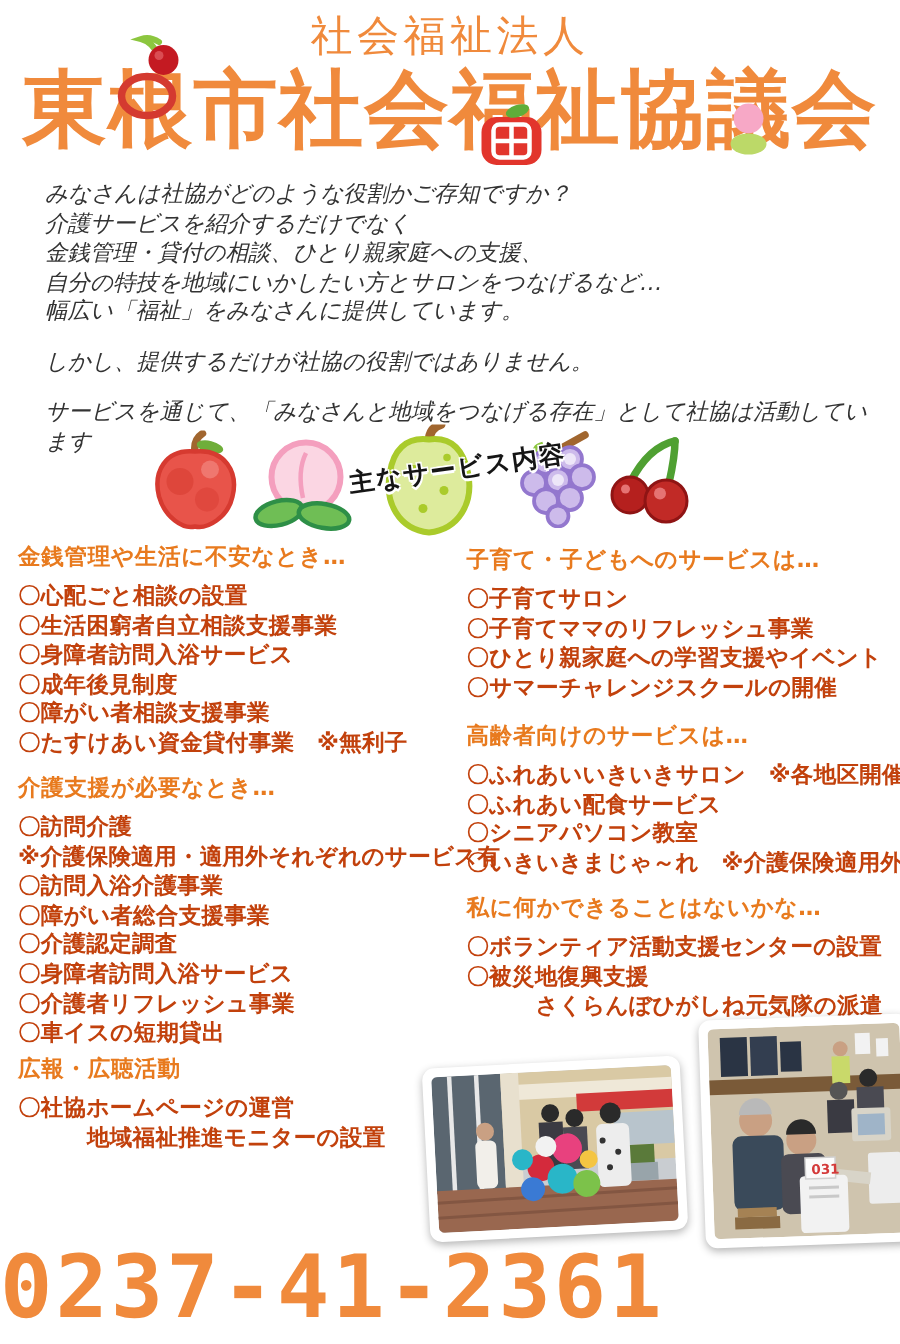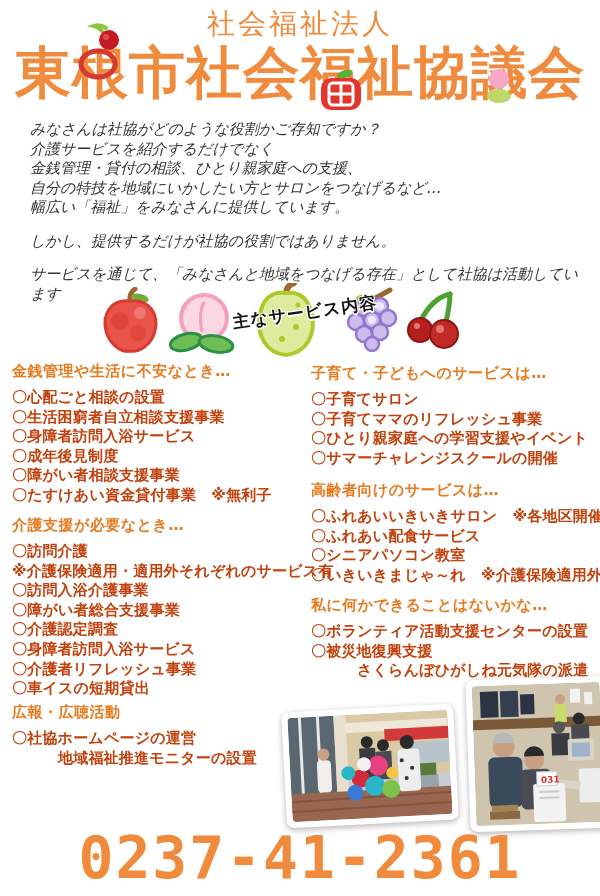--- a/index.html
+++ b/index.html
@@ -61,21 +61,21 @@
   
   .photo{
     position:absolute;background:#fff;border-radius:8px;
     box-shadow:0 2px 6px rgba(0,0,0,0.3);padding:6px;z-index:4;
   }
   .photo svg{display:block;border-radius:4px;}
   #photo-balloons{left:284px;top:708px;transform:rotate(-3deg);}
   #photo-pc{left:468px;top:678px;transform:rotate(-2deg);}
   
   .phone{
-    position:absolute;left:0;top:824px;width:100%;text-align:center;
+    position:absolute;left:0;top:824px;width:100%;
     font-family:"DejaVu Sans Mono","Liberation Mono",monospace;
     font-size:58px;font-weight:800;color:var(--crayon-orange);
     letter-spacing:2px;z-index:5;
   }
 </style>
 </head>
 <body>
 
 <div class="org-type">社会福祉法人</div>
 <div class="org-name">東根市社会福祉協議会</div>

